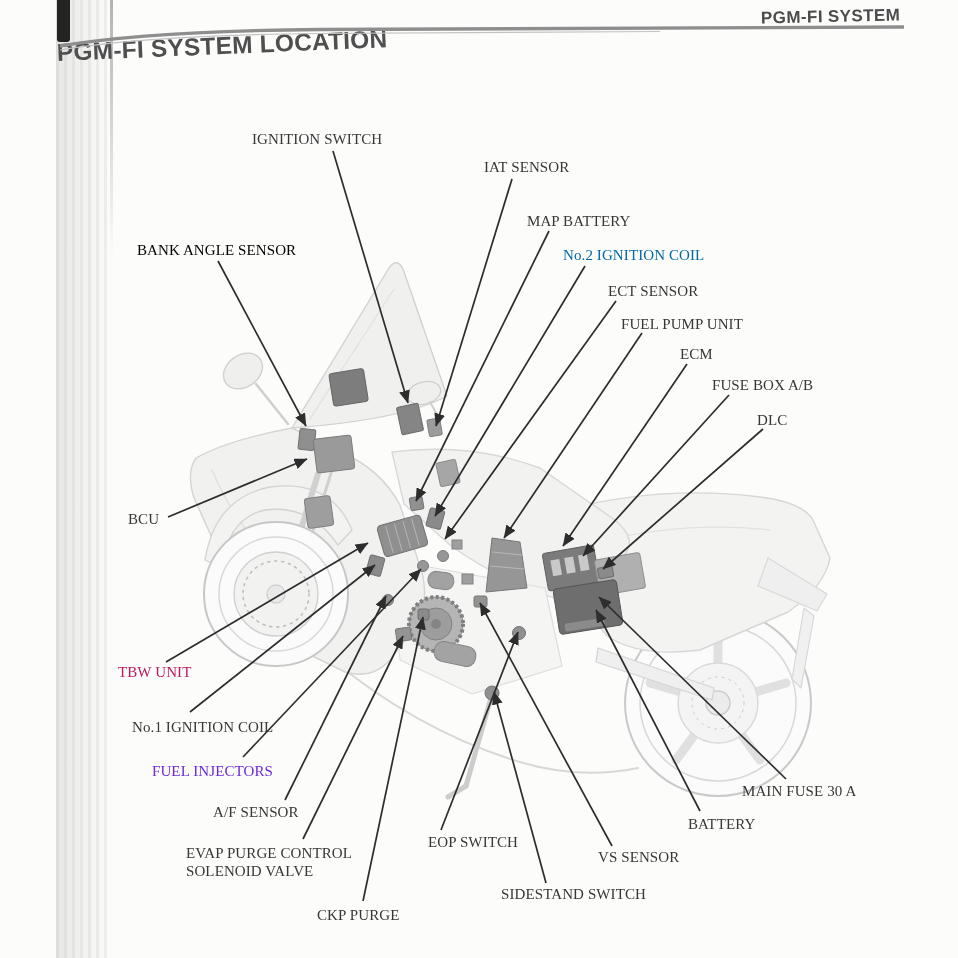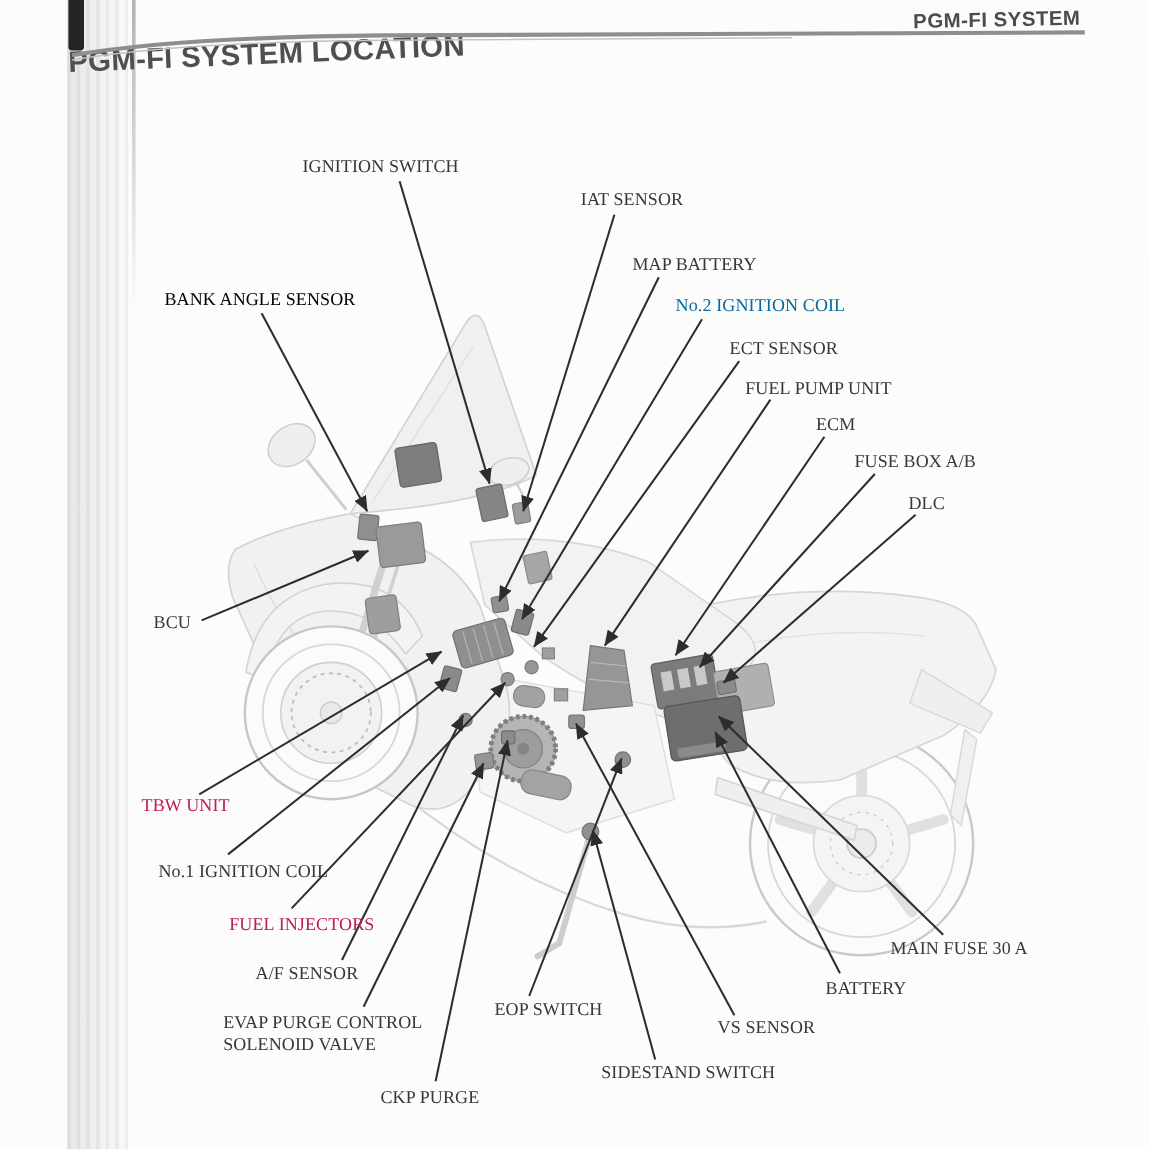--- a/index.html
+++ b/index.html
@@ -228,24 +228,24 @@
       <div class="lbl" style="left: 563px; top: 246px; color: #0369a1;">No.2 IGNITION COIL</div>
       <div class="lbl" style="left: 608px; top: 282px; color: rgb(55, 55, 55);">ECT SENSOR</div>
       <div class="lbl" style="left: 621px; top: 315px; color: rgb(55, 55, 55);">FUEL PUMP UNIT</div>
       <div class="lbl" style="left: 680px; top: 345px; color: rgb(55, 55, 55); text-align: center;">ECM</div>
       <div class="lbl" style="left: 712px; top: 376px; color: rgb(55, 55, 55);">FUSE BOX A/B</div>
       <div class="lbl" style="left: 757px; top: 411px; color: rgb(55, 55, 55);">DLC</div>
       <div class="lbl" style="left: 137px; top: 241px; color: #000000;">BANK ANGLE SENSOR</div>
       <div class="lbl" style="left: 128px; top: 510px; color: rgb(55, 55, 55); text-align: center;">BCU</div>
       <div class="lbl" style="left: 118px; top: 663px; color: #be185d;">TBW UNIT</div>
       <div class="lbl" style="left: 108px; top: 718px; color: rgb(55, 55, 55); margin-left: 24px;">No.1 IGNITION COIL</div>
-      <div class="lbl" style="left: 152px; top: 762px; color: #be185d; margin-left: 39px;">FUEL INJECTORS</div>
+      <div class="lbl" style="left: 152px; top: 762px; color: #6d28d9;">FUEL INJECTORS</div>
       <div class="lbl" style="left: 213px; top: 803px; color: rgb(55, 55, 55);">A/F SENSOR</div>
       <div class="lbl" style="left: 186px; top: 844px; color: rgb(55, 55, 55);">EVAP PURGE CONTROL
 SOLENOID VALVE</div>
-      <div class="lbl" style="left: 412px; top: 833px; color: rgb(55, 55, 55); text-align: center;">EOP SWITCH</div>
+      <div class="lbl" style="left: 428px; top: 833px; color: rgb(55, 55, 55); text-align: center;">EOP SWITCH</div>
       <div class="lbl" style="left: 317px; top: 906px; color: rgb(55, 55, 55);">CKP PURGE</div>
       <div class="lbl" style="left: 501px; top: 885px; color: rgb(55, 55, 55);">SIDESTAND SWITCH</div>
       <div class="lbl" style="left: 598px; top: 848px; color: rgb(55, 55, 55);">VS SENSOR</div>
       <div class="lbl" style="left: 688px; top: 815px; color: rgb(55, 55, 55);">BATTERY</div>
       <div class="lbl" style="left: 742px; top: 782px; color: rgb(55, 55, 55);">MAIN FUSE 30 A</div>
     </div>
 </div>
 
 </body></html>

